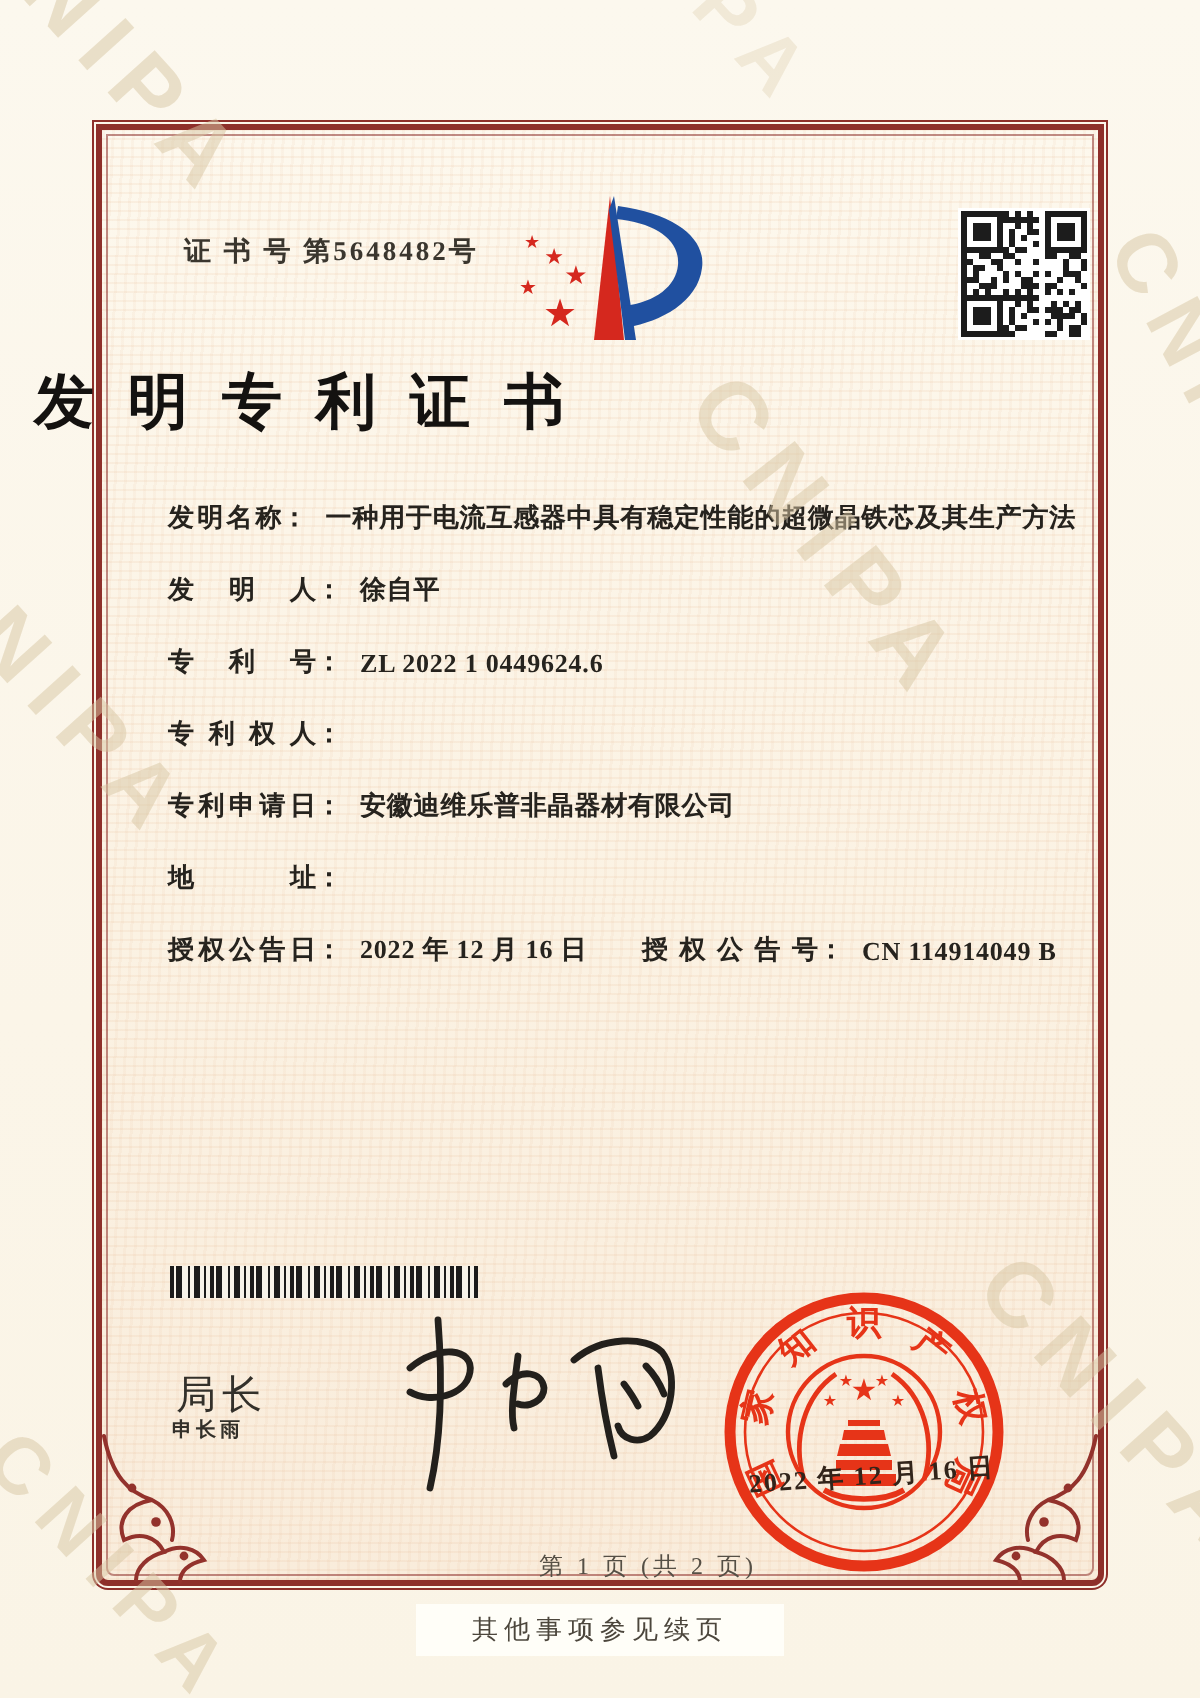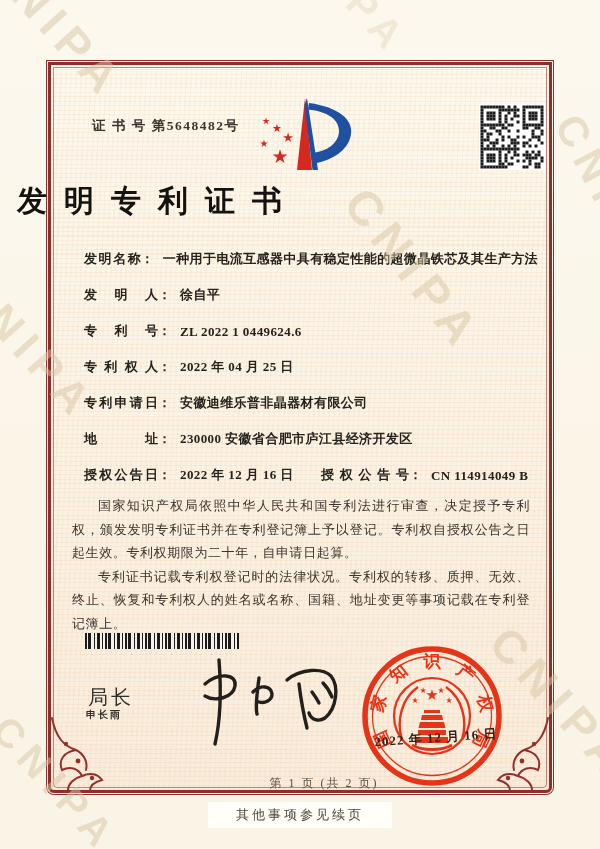--- a/index.html
+++ b/index.html
@@ -362,46 +362,40 @@
       <span class="val">徐自平</span>
     </div>
     <div class="frow">
       <span class="lbl">专利号</span>
         <span class="colon">：</span>
       <span class="val">ZL 2022 1 0449624.6</span>
     </div>
     <div class="frow">
       <span class="lbl">专利权人</span>
         <span class="colon">：</span>
-      <span class="val">2022 年 04 月 25 日</span>
     </div>
     <div class="frow">
       <span class="lbl">专利申请日</span>
         <span class="colon">：</span>
       <span class="val">安徽迪维乐普非晶器材有限公司</span>
     </div>
     <div class="frow">
       <span class="lbl">地址</span>
         <span class="colon">：</span>
-      <span class="val">230000 安徽省合肥市庐江县经济开发区</span>
     </div>
     <div class="frow">
       <span class="lbl">授权公告日</span>
         <span class="colon">：</span>
       <span class="val val-fixed">2022 年 12 月 16 日</span>
       <span class="lbl2">授权公告号</span>
         <span class="colon">：</span>
       <span class="val">CN 114914049 B</span>
     </div>
   </div>
 
-  <div class="paras">
-    <p>国家知识产权局依照中华人民共和国专利法进行审查，决定授予专利权，颁发发明专利证书并在专利登记簿上予以登记。专利权自授权公告之日起生效。专利权期限为二十年，自申请日起算。</p>
-    <p>专利证书记载专利权登记时的法律状况。专利权的转移、质押、无效、终止、恢复和专利权人的姓名或名称、国籍、地址变更等事项记载在专利登记簿上。</p>
-  </div>
 
   <div class="barcode"></div>
 
   <div class="signer-title">局长</div>
   <div class="signer-name">申长雨</div>
 
   <div class="signature">
     <svg width="170" height="100" viewBox="0 0 170 100">
       <path d="M30,34 C44,22 62,24 60,36 C58,48 40,52 30,46"></path>
       <path d="M44,10 C46,36 46,68 40,94"></path>

